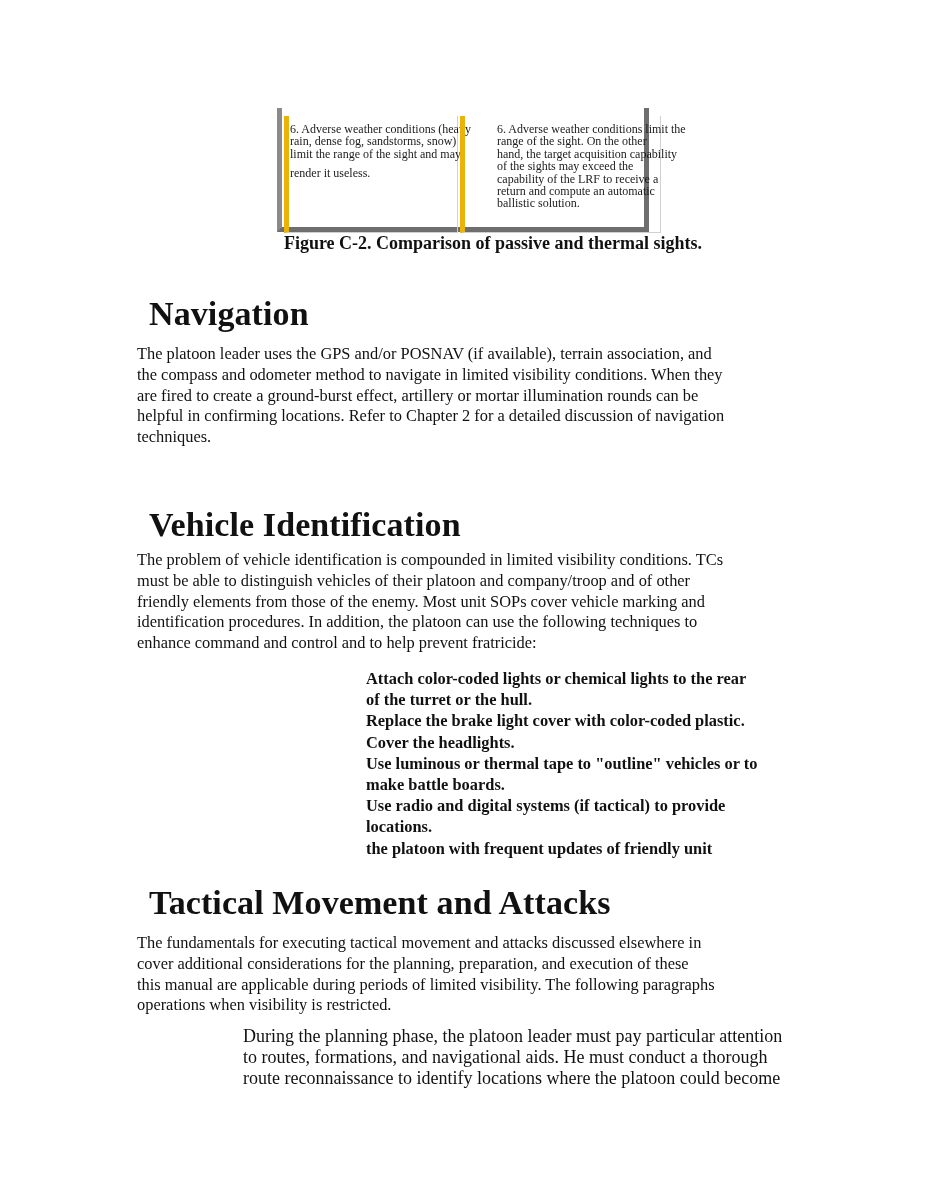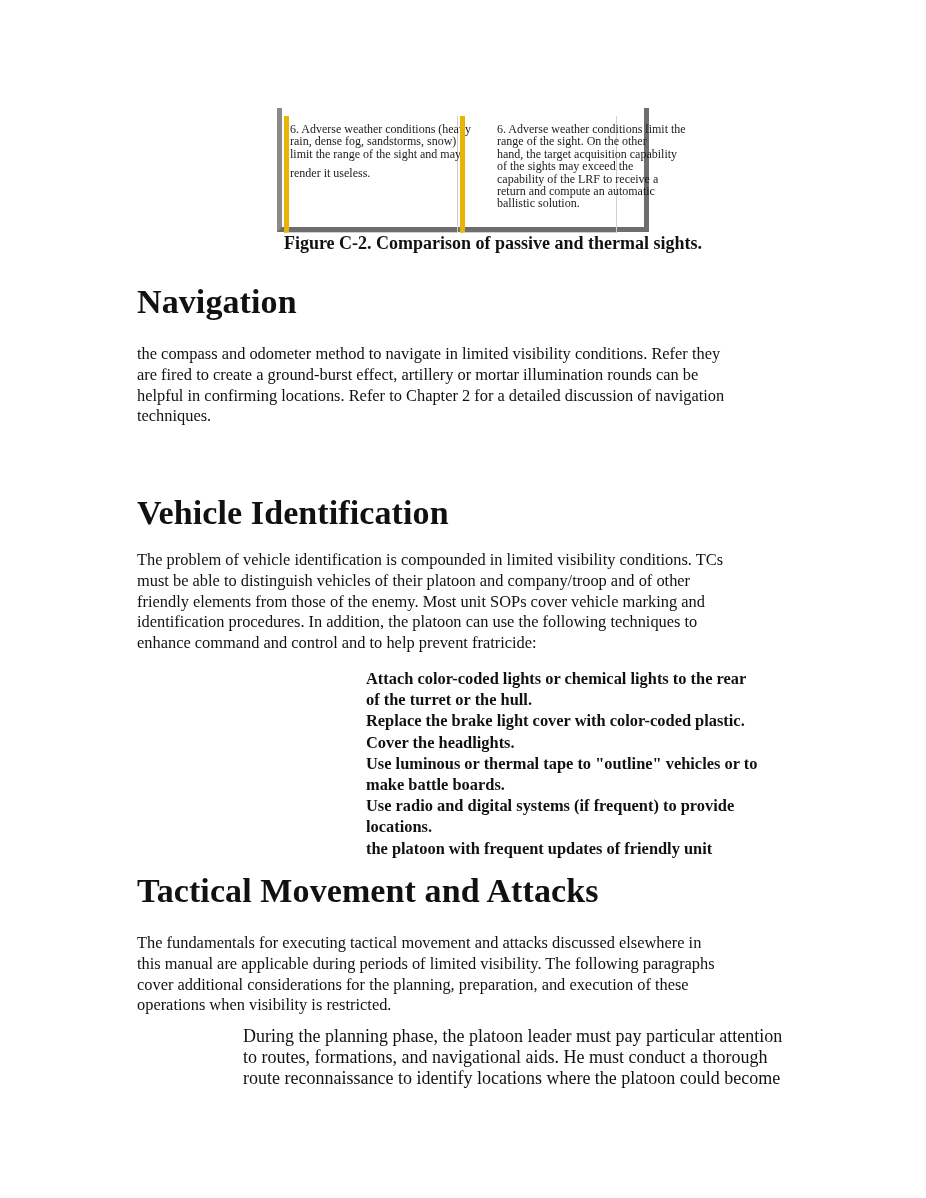--- a/index.html
+++ b/index.html
@@ -46,21 +46,21 @@
       font-size: 12px;
       line-height: 12.4px;
       padding: 7px 2px 0 1px;
       color: #1a1a1a;
     }
     .fig-cell.left {
       width: 174px;
       margin-left: 2px;
     }
     .fig-cell.right {
-      width: 157px;
+      width: 201px;
       margin-left: 2px;
       padding-left: 32px;
     }
     .fig-cell .line { display: block; white-space: nowrap; }
     .fig-cell .gap { margin-top: 7px; }
 
     .fig-caption {
       position: absolute;
       left: 4px;
       width: 926px;
@@ -73,21 +73,21 @@
       box-sizing: border-box;
     }
 
     
     .h1 {
       position: absolute;
       left: 137px;
       font-weight: bold;
       font-size: 34px;
       line-height: 40px;
-      margin: 0;
+      margin: 12px;
       letter-spacing: 0.1px;
     }
     
     .para {
       position: absolute;
       left: 137px;
       width: 660px;
       font-size: 16.4px;
       line-height: 20.8px;
       margin: 0;
@@ -137,21 +137,22 @@
       <span class="line">capability of the LRF to receive a</span>
       <span class="line">return and compute an automatic</span>
       <span class="line">ballistic solution.</span>
     </div>
   </div>
 
   <div class="fig-caption">Figure C-2. Comparison of passive and thermal sights.</div>
 
   <h1 class="h1" style="top:282px;">Navigation</h1>
   <p class="para" style="top:344px;">
-    <span class="line">the compass and odometer method to navigate in limited visibility conditions. Refer they</span>
+    <span class="line">The platoon leader uses the GPS and/or POSNAV (if available), terrain association, and</span>
+    <span class="line">the compass and odometer method to navigate in limited visibility conditions. When they</span>
     <span class="line">are fired to create a ground-burst effect, artillery or mortar illumination rounds can be</span>
     <span class="line">helpful in confirming locations. Refer to Chapter 2 for a detailed discussion of navigation</span>
     <span class="line">techniques.</span>
   </p>
 
   <h1 class="h1" style="top:493px;">Vehicle Identification</h1>
   <p class="para" style="top:538px;margin-top:12px;">
     <span class="line">The problem of vehicle identification is compounded in limited visibility conditions. TCs</span>
     <span class="line">must be able to distinguish vehicles of their platoon and company/troop and of other</span>
     <span class="line">friendly elements from those of the enemy. Most unit SOPs cover vehicle marking and</span>
@@ -168,31 +169,31 @@
       <span class="line">Replace the brake light cover with color-coded plastic.</span>
     </li>
     <li>
       <span class="line">Cover the headlights.</span>
     </li>
     <li>
       <span class="line">Use luminous or thermal tape to "outline" vehicles or to</span>
       <span class="line">make battle boards.</span>
     </li>
     <li>
-      <span class="line">Use radio and digital systems (if frequent) to provide</span>
+      <span class="line">Use radio and digital systems (if tactical) to provide</span>
       <span class="line">locations.</span>
       <span class="line">the platoon with frequent updates of friendly unit</span>
     </li>
   </ul>
 
   <h1 class="h1" style="top:871px;">Tactical Movement and Attacks</h1>
   <p class="para" style="top:933px;">
     <span class="line">The fundamentals for executing tactical movement and attacks discussed elsewhere in</span>
+    <span class="line">cover additional considerations for the planning, preparation, and execution of these</span>
     <span class="line">this manual are applicable during periods of limited visibility. The following paragraphs</span>
-    <span class="line">cover additional considerations for the planning, preparation, and execution of these</span>
     <span class="line">operations when visibility is restricted.</span>
   </p>
 
   <p class="indent-para" style="top:1026px;">
     <span class="line">During the planning phase, the platoon leader must pay particular attention</span>
     <span class="line">to routes, formations, and navigational aids. He must conduct a thorough</span>
     <span class="line">route reconnaissance to identify locations where the platoon could become</span>
   </p>
 
 </div>

